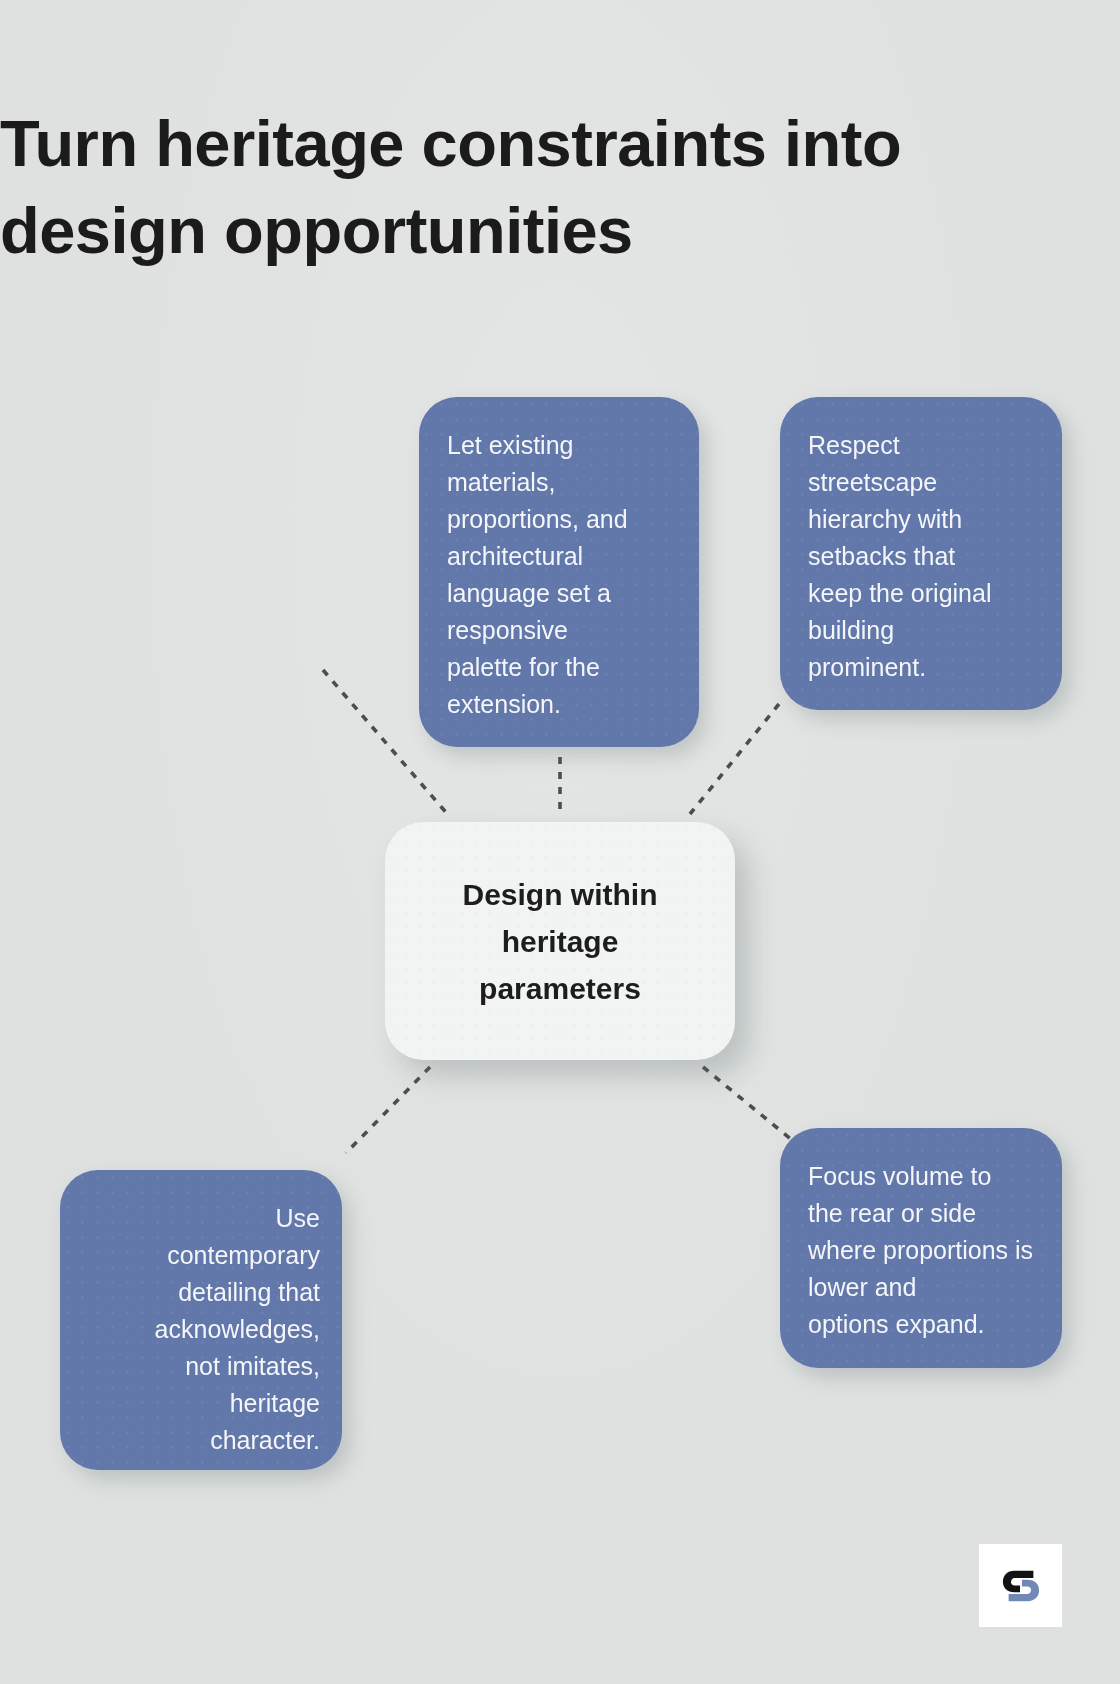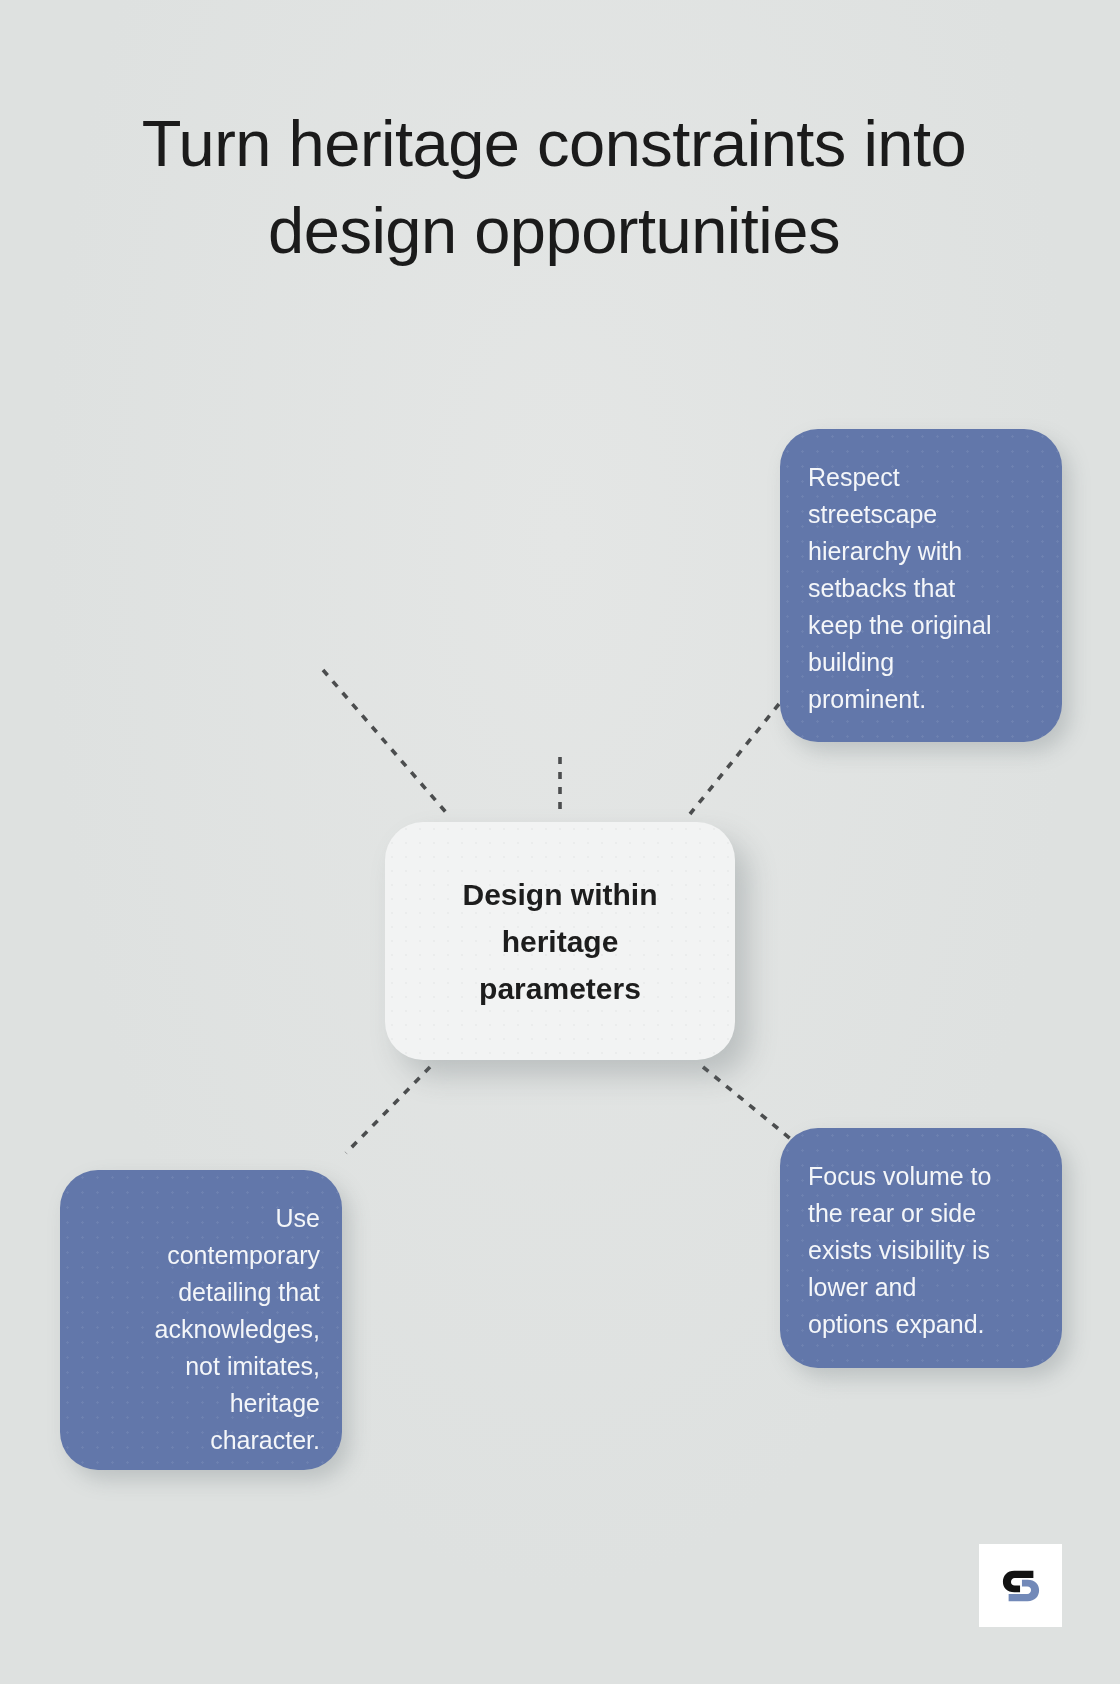--- a/index.html
+++ b/index.html
@@ -13,24 +13,24 @@
     width: 1120px; height: 1684px;
     overflow: hidden;
     background: radial-gradient(ellipse at 50% 32%, #e4e6e5 0%, #dee1e0 65%);
   }
   .title {
     position: absolute;
     left: 0; right: 12px; top: 100px;
     margin: 0;
     font-size: 65px;
     line-height: 87px;
-    font-weight: 400;
+    font-weight: 700;
     letter-spacing: -0.5px;
     color: #1b1b1b;
-    text-align: center;
+    text-align: left;
     white-space: pre-line;
   }
   .connectors {
     position: absolute;
     left: 0; top: 0;
     width: 1120px; height: 1684px;
   }
   .connectors path {
     stroke: #4b4d4e;
     stroke-width: 3.6;
@@ -46,21 +46,21 @@
     border-radius: 38px;
     color: #f4f6f9;
     font-size: 25px;
     line-height: 37px;
     padding: 30px 22px 0 28px;
     box-shadow: 8px 10px 20px rgba(105,115,120,0.28);
   }
   .node p { margin: 0; white-space: pre-line; }
   .node-tl { left: 60px;  top: 397px;  width: 282px; height: 275px; }
   .node-tm { left: 419px; top: 397px;  width: 280px; height: 350px; }
-  .node-tr { left: 780px; top: 397px;  width: 282px; height: 313px; margin-top: 32px; }
+  .node-tr { left: 780px; top: 397px;  width: 282px; height: 313px; }
   .node-bl { left: 60px;  top: 1170px; width: 282px; height: 300px; text-align: right; }
   .node-br { left: 780px; top: 1128px; width: 282px; height: 240px; }
   .center-node {
     position: absolute;
     left: 385px; top: 822px;
     width: 350px; height: 238px;
     box-sizing: border-box;
     background-color: #f2f3f3;
     background-image: radial-gradient(rgba(90,100,100,0.05) 1px, transparent 1.2px);
     background-size: 14px 14px;
@@ -99,20 +99,30 @@
 
   <svg class="connectors" viewBox="0 0 1120 1684" xmlns="http://www.w3.org/2000/svg">
     <path d="M323,670 L450,817"></path>
     <path d="M560,757 L560,813"></path>
     <path d="M779,704 L690,814"></path>
     <path d="M430,1067 L346,1153"></path>
     <path d="M703,1067 L792,1140"></path>
   </svg>
 
 
+  <div class="node node-tm">
+    <p>Let existing
+materials,
+proportions, and
+architectural
+language set a
+responsive
+palette for the
+extension.</p>
+  </div>
 
   <div class="node node-tr">
     <p>Respect
 streetscape
 hierarchy with
 setbacks that
 keep the original
 building
 prominent.</p>
   </div>
@@ -129,21 +139,21 @@
 detailing that
 acknowledges,
 not imitates,
 heritage
 character.</p>
   </div>
 
   <div class="node node-br">
     <p>Focus volume to
 the rear or side
-exists visibility is
+where proportions is
 lower and
 options expand.</p>
   </div>
 
   <div class="logo">
     <svg width="46" height="40" viewBox="0 0 48 42" xmlns="http://www.w3.org/2000/svg">
       <path fill="#7289b8" d="M 11 37 L 31 37 C 38.5 37 43 32 43 25.5 C 43 19 38.5 14.5 31 14.5 L 25 14.5 L 25 21.5 L 30.5 21.5 C 33 21.5 34.5 23 34.5 25.2 C 34.5 27.4 33 29.5 30.5 29.5 L 11 29.5 Z"></path>
       <path fill="#121212" d="M 37 5 L 17 5 C 9.5 5 5 10 5 16.5 C 5 23 9.5 27.5 17 27.5 L 23 27.5 L 23 20.5 L 17.5 20.5 C 15 20.5 13.5 19 13.5 16.8 C 13.5 14.6 15 12.5 17.5 12.5 L 37 12.5 Z"></path>
     </svg>
   </div>

